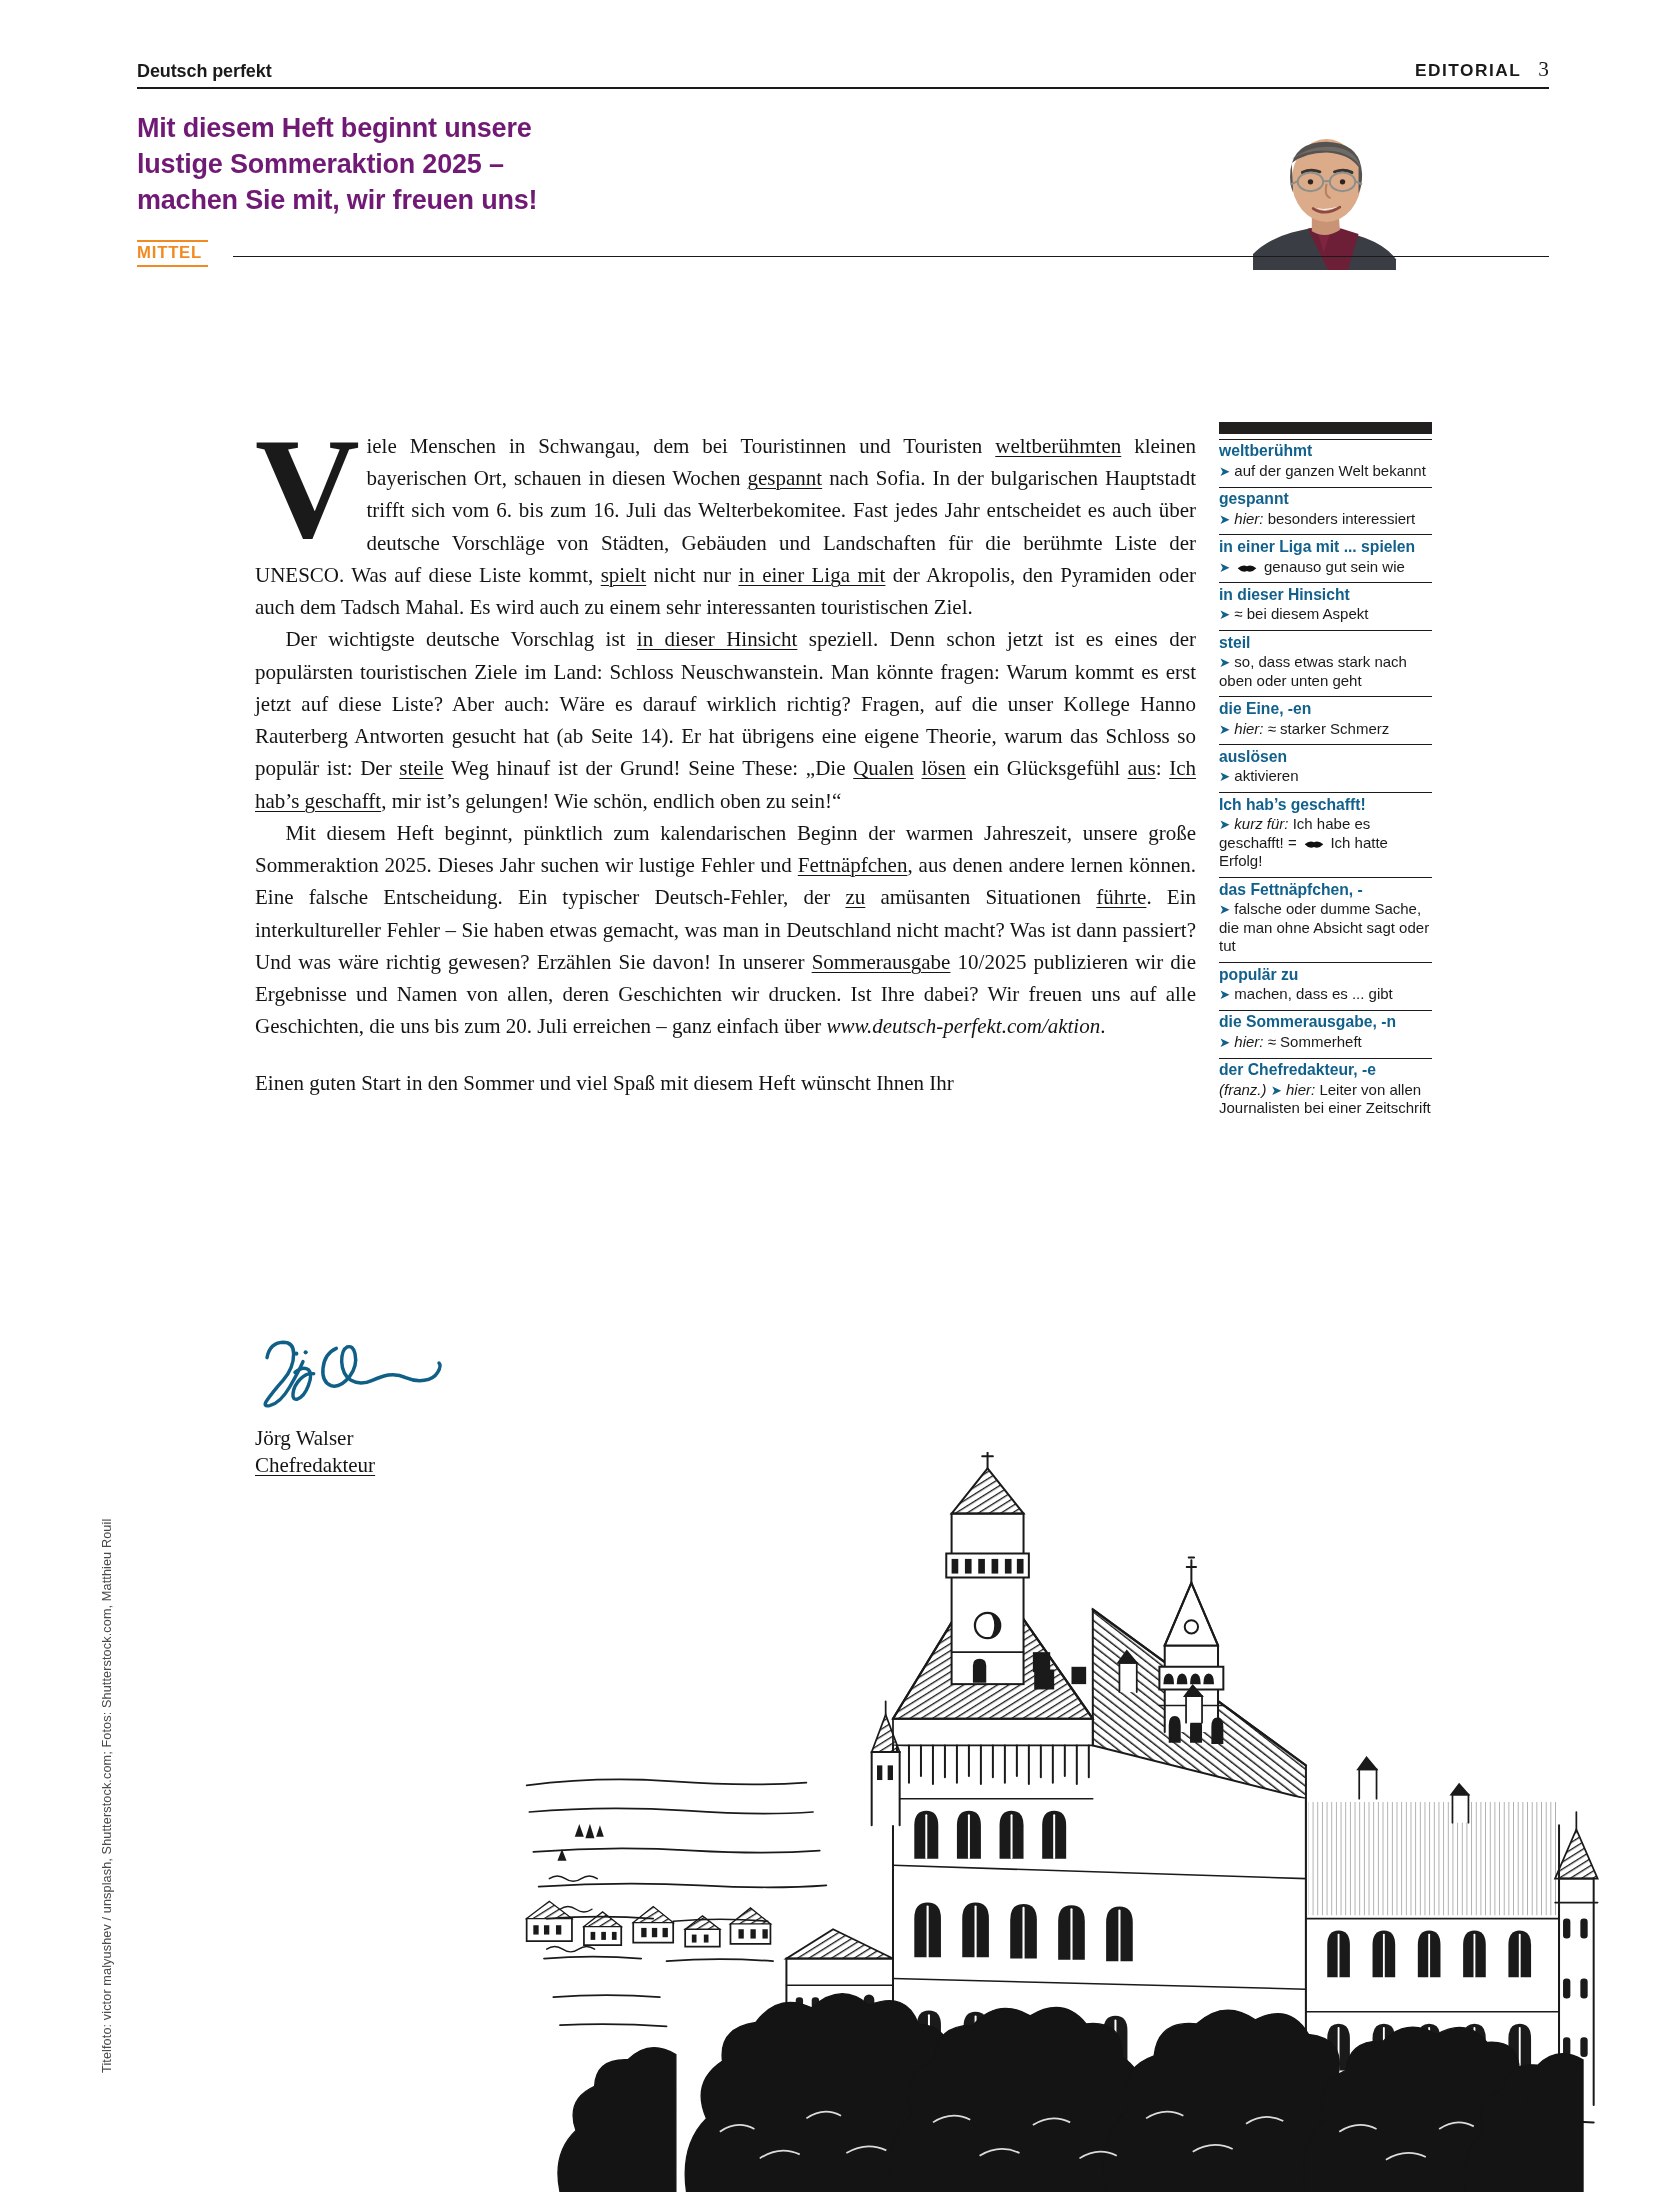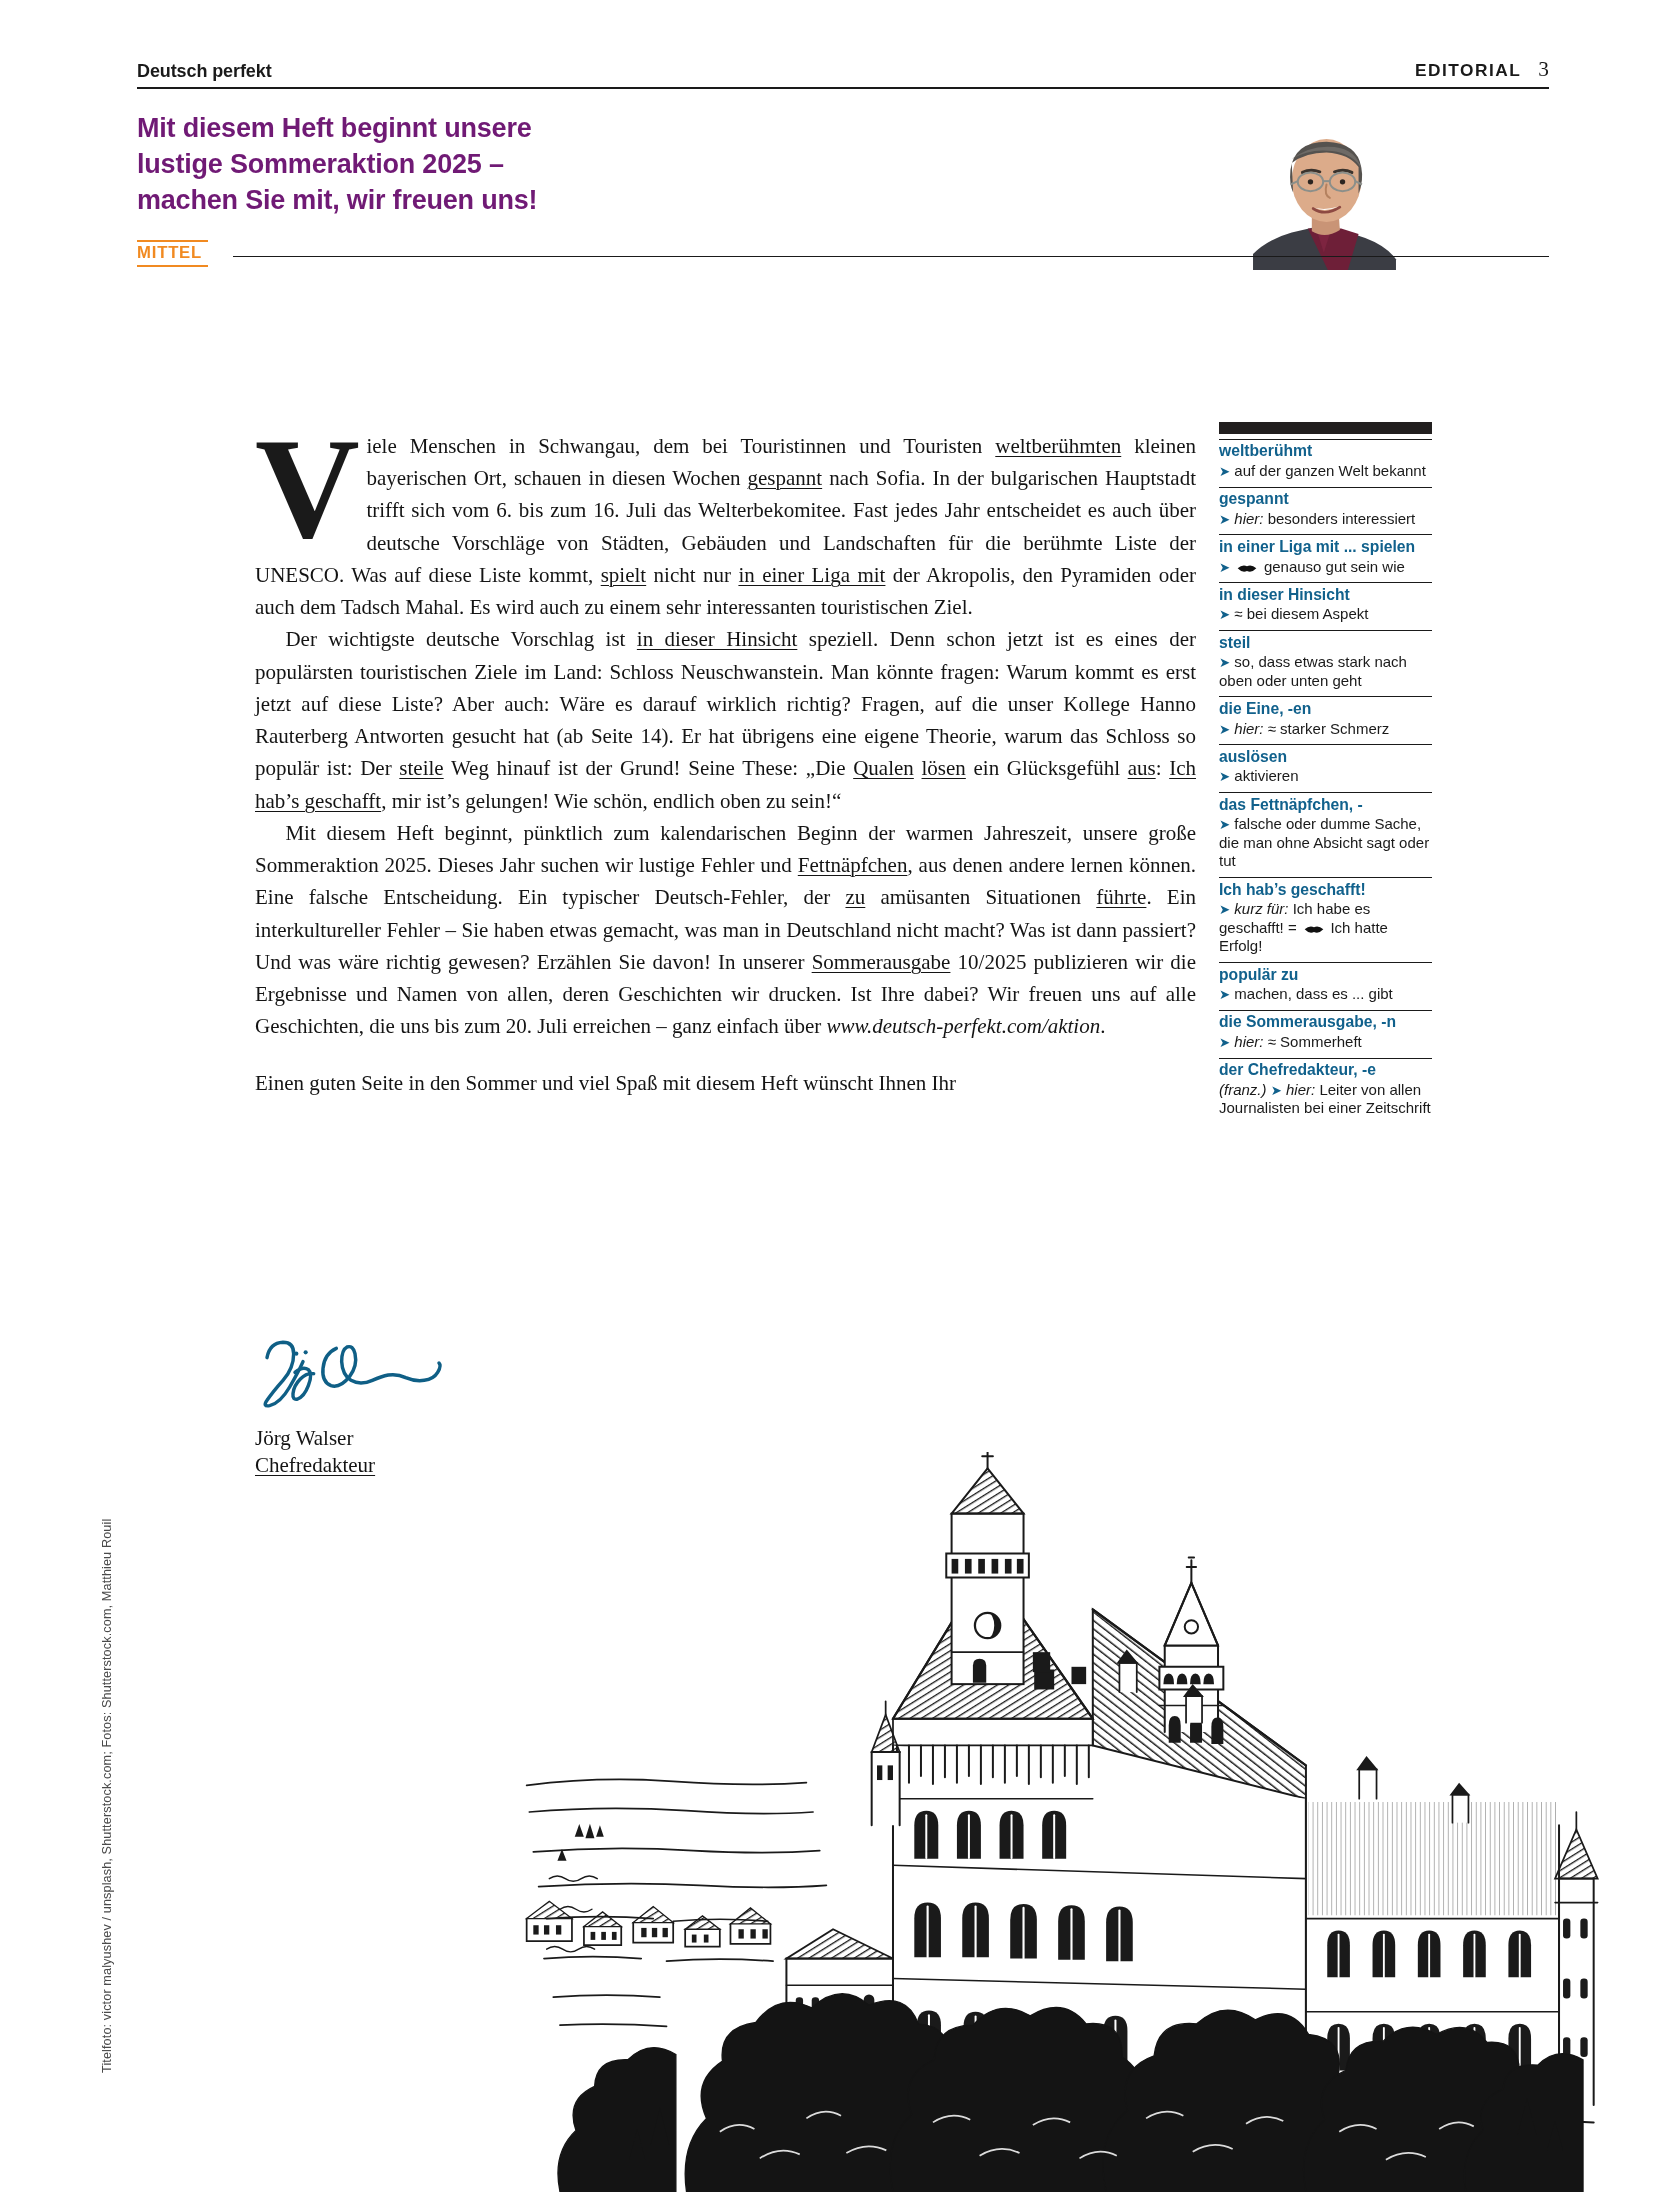--- a/index.html
+++ b/index.html
@@ -198,21 +198,21 @@
   <div class="article">
 
     <p><span class="dropcap">V</span><span>iele Menschen in Schwangau, dem bei Touristinnen und Touristen </span><span class="u">weltberühmten</span><span> kleinen bayerischen Ort, schauen in diesen Wochen </span><span class="u">gespannt</span><span> nach Sofia. In der bulgarischen Hauptstadt trifft sich vom 6. bis zum 16. Juli das Welterbekomitee. Fast jedes Jahr entscheidet es auch über deutsche Vorschläge von Städten, Gebäuden und Landschaften für die berühmte Liste der UNESCO. Was auf diese Liste kommt, </span><span class="u">spielt</span><span> nicht nur </span><span class="u">in einer Liga mit</span><span> der Akropolis, den Pyramiden oder auch dem Tadsch Mahal. Es wird auch zu einem sehr interessanten touristischen Ziel.</span></p>
 
     <p><span>Der wichtigste deutsche Vorschlag ist </span><span class="u">in dieser Hinsicht</span><span> speziell. Denn schon jetzt ist es eines der populärsten touristischen Ziele im Land: Schloss Neuschwanstein. Man könnte fragen: Warum kommt es erst jetzt auf diese Liste? Aber auch: Wäre es darauf wirklich richtig? Fragen, auf die unser Kollege Hanno Rauterberg Antworten gesucht hat (ab Seite 14). Er hat übrigens eine eigene Theorie, warum das Schloss so populär ist: Der </span><span class="u">steile</span><span> Weg hinauf ist der Grund! Seine These: „Die </span><span class="u">Qualen</span><span> </span><span class="u">lösen</span><span> ein Glücksgefühl </span><span class="u">aus</span><span>: </span><span class="u">Ich hab’s geschafft</span><span>, mir ist’s gelungen! Wie schön, endlich oben zu sein!“</span></p>
 
     <p><span>Mit diesem Heft beginnt, pünktlich zum kalendarischen Beginn der warmen Jahreszeit, unsere große Sommeraktion 2025. Dieses Jahr suchen wir lustige Fehler und </span><span class="u">Fettnäpfchen</span><span>, aus denen andere lernen können. Eine falsche Entscheidung. Ein typischer Deutsch-Fehler, der </span><span class="u">zu</span><span> amüsanten Situationen </span><span class="u">führte</span><span>. Ein interkultureller Fehler – Sie haben etwas gemacht, was man in Deutschland nicht macht? Was ist dann passiert? Und was wäre richtig gewesen? Erzählen Sie davon! In unserer </span><span class="u">Sommerausgabe</span><span> 10/2025 publizieren wir die Ergebnisse und Namen von allen, deren Geschichten wir drucken. Ist Ihre dabei? Wir freuen uns auf alle Geschichten, die uns bis zum 20. Juli erreichen – ganz einfach über </span><span class="ital">www.deutsch-perfekt.com/aktion</span><span>.</span></p>
 
     <div class="spacer"></div>
 
-    <p>Einen guten Seite in den Sommer und viel Spaß mit diesem Heft wünscht Ihnen Ihr</p>
+    <p>Einen guten Start in den Sommer und viel Spaß mit diesem Heft wünscht Ihnen Ihr</p>
   </div>
 
   <div class="sign-block">
     <svg class="sign-svg" viewBox="0 0 360 105" xmlns="http://www.w3.org/2000/svg" aria-hidden="true">
       <g fill="none" stroke="#0f5f86" stroke-width="5.2" stroke-linecap="round" stroke-linejoin="round">
         <path d="M18 28 Q22 6 42 5 Q58 5 58 22 Q58 44 42 62 Q26 80 18 92 Q11 102 22 100 Q38 96 52 72 Q66 48 72 34"></path>
         <path d="M60 50 Q72 40 80 46 Q87 52 80 70 Q74 86 64 90 Q56 92 57 82 Q58 70 68 60 Q78 50 88 52"></path>
         <circle cx="62" cy="22" r="3.1" fill="#0f5f86" stroke="none"></circle>
         <circle cx="76" cy="20" r="3.1" fill="#0f5f86" stroke="none"></circle>
         <path d="M122 14 Q104 22 102 44 Q100 64 114 70 Q128 74 142 56 Q154 40 150 22 Q147 9 138 12 Q130 16 130 34 Q131 54 144 62 Q158 70 176 62 Q190 56 200 54 Q214 52 226 58 Q240 64 254 62 Q268 60 274 50 Q280 40 276 36"></path>
@@ -282,39 +282,39 @@
 
     <div class="gloss-entry">
       <div class="gloss-term">auslösen</div>
       <div class="gloss-def">
         <span class="arrow">➤</span>
         <span>aktivieren</span>
       </div>
     </div>
 
     <div class="gloss-entry">
-      <div class="gloss-term">das Fettnäpfchen, -</div>
-      <div class="gloss-def">
-        <span class="arrow">➤</span>
-        <span>falsche oder dumme Sache, die man ohne Absicht sagt oder tut</span>
-      </div>
-    </div>
-
-    <div class="gloss-entry">
       <div class="gloss-term">Ich hab’s geschafft!</div>
       <div class="gloss-def">
         <span class="arrow">➤</span>
         <span class="it">kurz für:</span>
         <span>Ich habe es geschafft! =</span>
         <span class="lips">
           <svg viewBox="0 0 30 14" xmlns="http://www.w3.org/2000/svg" aria-hidden="true">
             <path d="M1 6.5 Q8 0 15 3.2 Q22 0 29 6.5 Q22 14 15 10.5 Q8 14 1 6.5 Z" fill="#111111"></path>
           </svg>
         </span>
         <span>Ich hatte Erfolg!</span>
+      </div>
+    </div>
+
+    <div class="gloss-entry">
+      <div class="gloss-term">das Fettnäpfchen, -</div>
+      <div class="gloss-def">
+        <span class="arrow">➤</span>
+        <span>falsche oder dumme Sache, die man ohne Absicht sagt oder tut</span>
       </div>
     </div>
 
     <div class="gloss-entry">
       <div class="gloss-term">populär zu</div>
       <div class="gloss-def">
         <span class="arrow">➤</span>
         <span>machen, dass es ... gibt</span>
       </div>
     </div>

